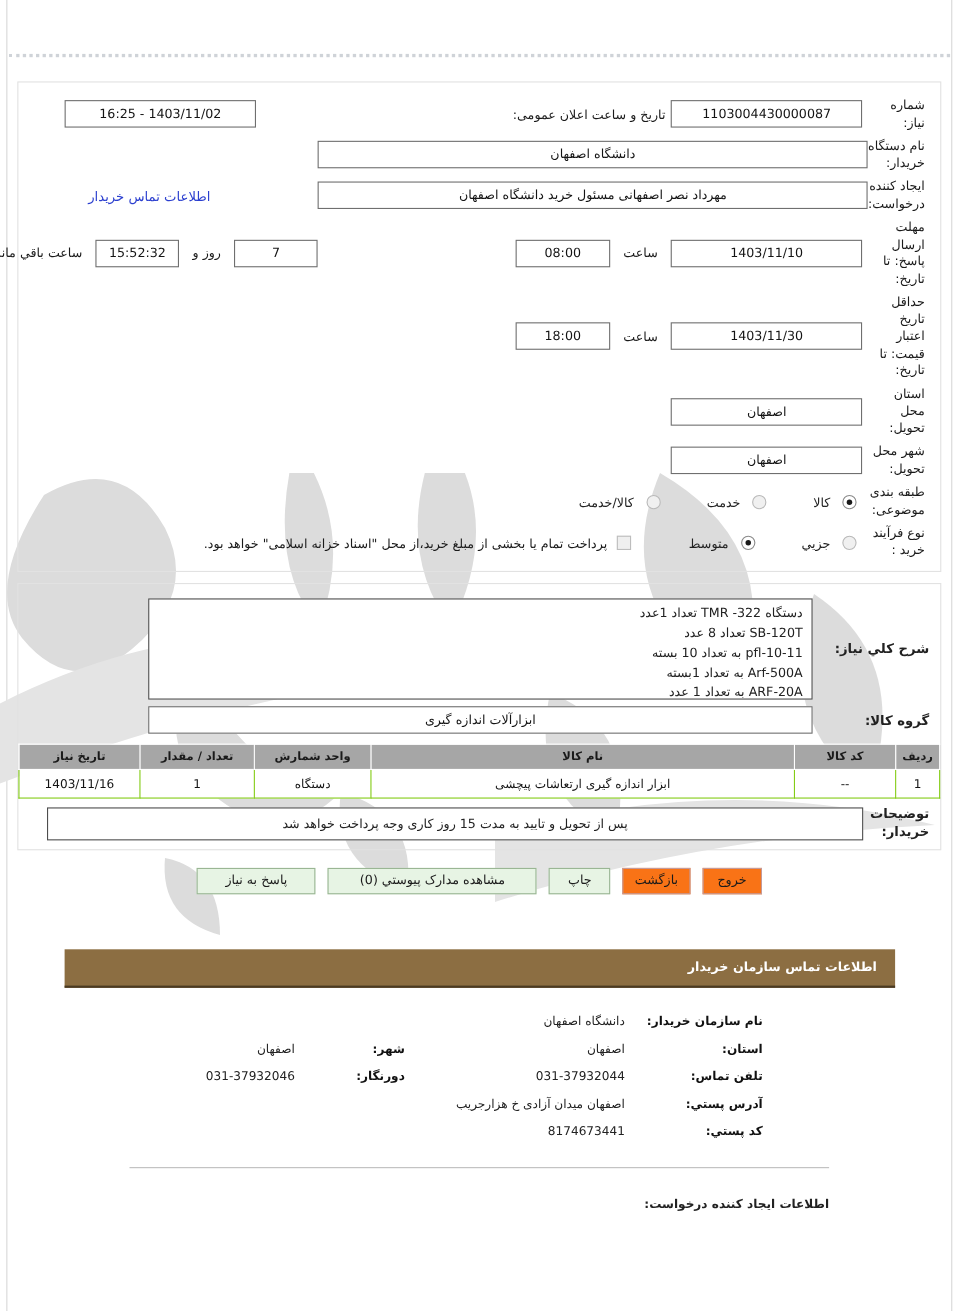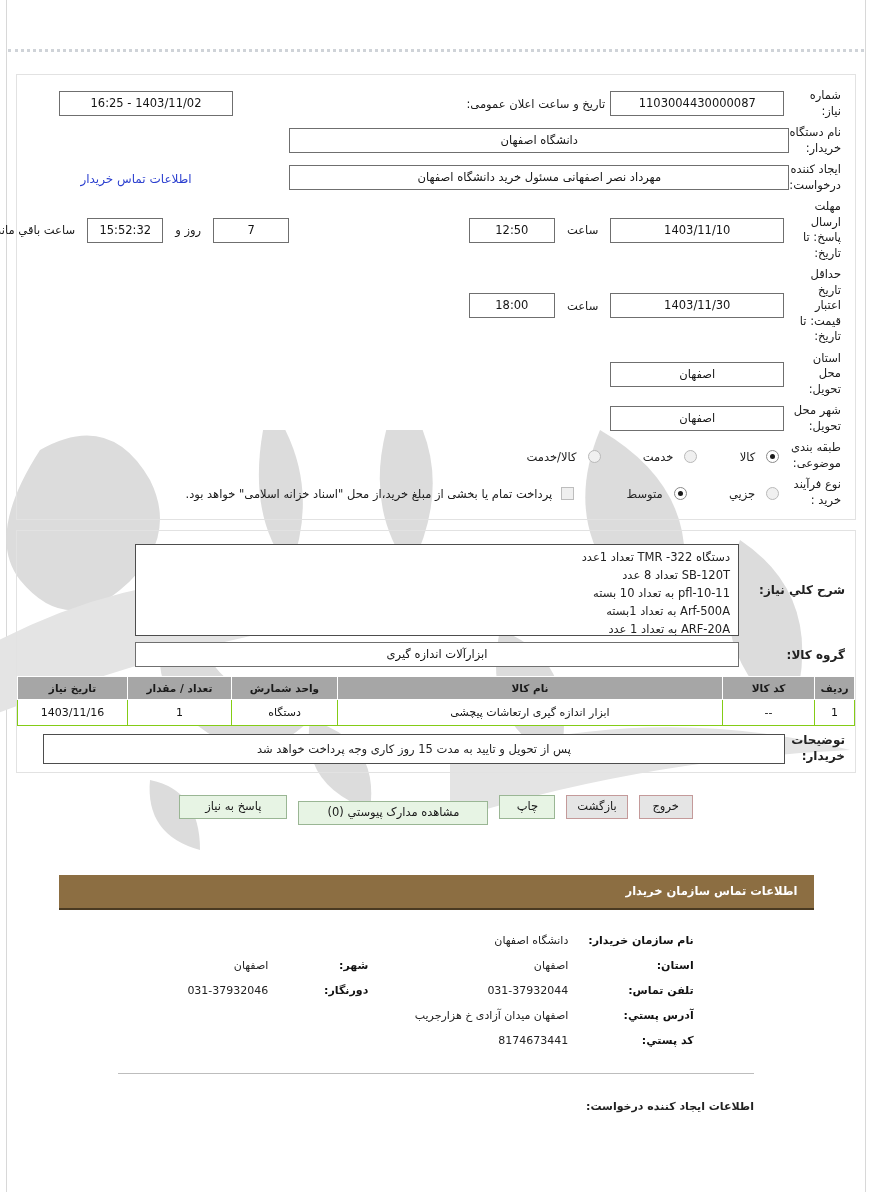--- a/index.html
+++ b/index.html
@@ -234,23 +234,23 @@
   .btn {
     font-size: 11.5px;
     padding: 4px 10px 5px 10px;
     border: 1px solid #9a9a9a;
     text-align: center;
     white-space: nowrap;
     cursor: pointer;
     line-height: 1.2;
   }
   .btn.green { background: #e7f4e4; border-color: #9ab694; color: #1a1a1a; }
-  .btn.pink  { background: #e5e5e5; border-color: #c49a9a; color: #1a1a1a; }
+  .btn.pink  { background: #f97316; border-color: #c49a9a; color: #1a1a1a; }
   .btn.w-answer { min-width: 108px; }
-  .btn.w-docs   { min-width: 190px; margin-top: 12px; }
+  .btn.w-docs   { min-width: 190px; }
   .btn.w-print  { min-width: 56px; }
   .btn.w-back   { min-width: 54px; }
   .btn.w-exit   { min-width: 54px; }
 
   
   .contact-wrap {
     width: 636px;
     margin: 0 auto;
     padding-top: 18px;
   }
@@ -339,21 +339,21 @@
           </td>
         </tr>
 
         <tr>
           <td class="lbl lbl-w">مهلت ارسال پاسخ: تا تاریخ:</td>
           <td style="text-align:center;">
             <span class="fld date">1403/11/10</span>
           </td>
           <td style="text-align:right;white-space:nowrap;">
             <span class="inline-lbl">ساعت</span>
-            <span class="fld time">12:50</span>
+            <span class="fld time">08:00</span>
           </td>
           <td colspan="2" style="text-align:right;white-space:nowrap;">
             <span class="fld days">7</span>
             <span class="inline-lbl">روز و</span>
             <span class="fld clock">15:52:32</span>
             <span class="inline-lbl">ساعت باقي مانده</span>
           </td>
         </tr>
 
         <tr>

